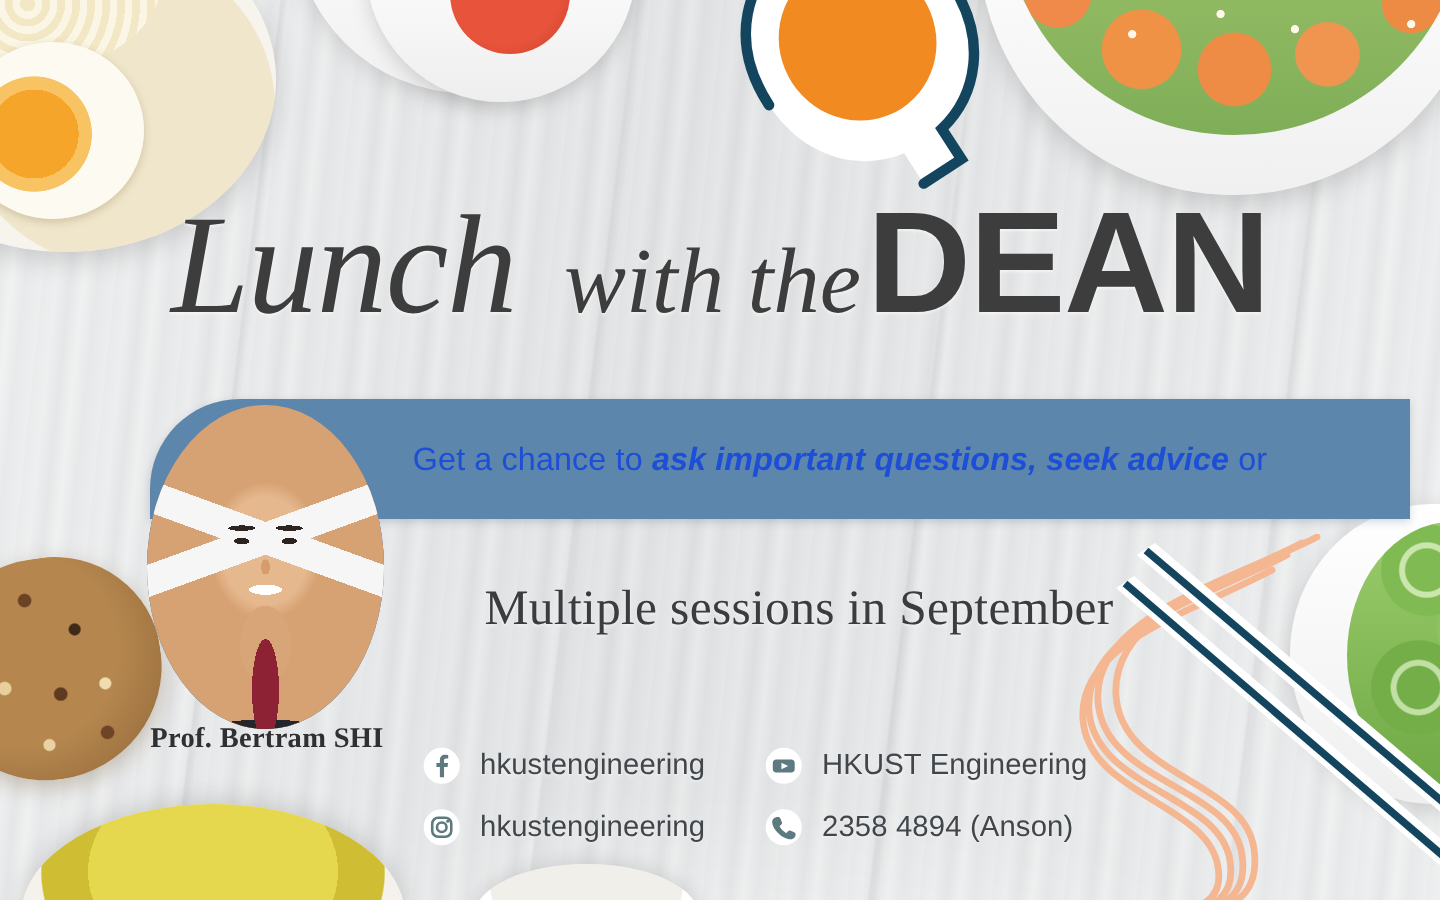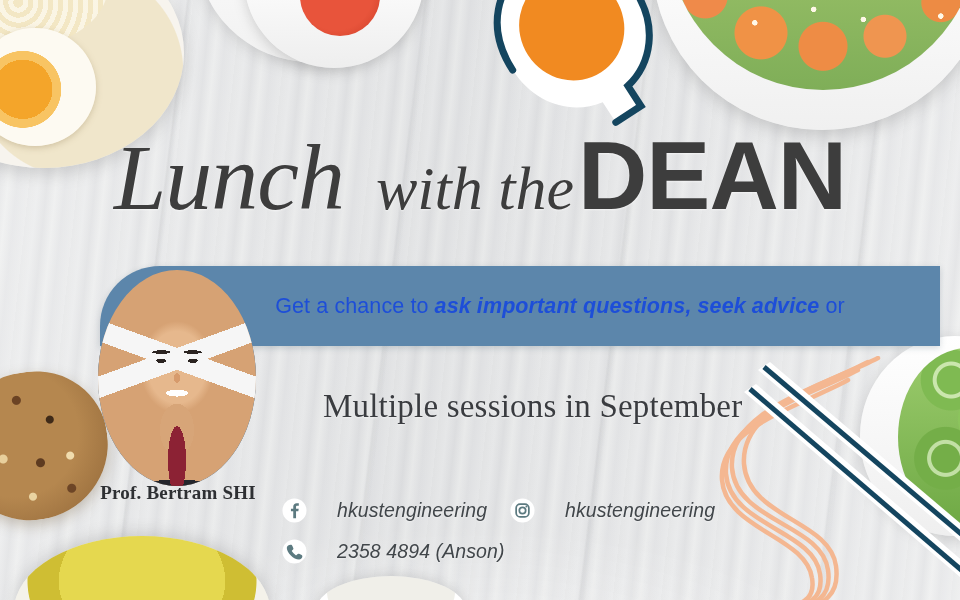--- a/index.html
+++ b/index.html
@@ -220,21 +220,21 @@
     font-size:33px;color:#3a3c40;letter-spacing:.2px;
     text-shadow:0 1px 2px rgba(255,255,255,.5);
     margin-left:39px;
   }
 
   
   #contacts{
     position:absolute;left:282px;top:498px;
     display:grid;grid-template-columns:228px auto;grid-row-gap:16px;
   }
-  .contact-item{display:flex;align-items:center;gap:30px;font-style:italic;}
+  .contact-item{display:flex;align-items:center;gap:13px;}
   .contact-label{
     font-size:19.5px;color:#41464a;letter-spacing:.1px;
     text-shadow:0 1px 2px rgba(255,255,255,.45);
   }
   .ic{width:25px;height:25px;flex:0 0 25px;display:block;}
 </style>
 </head>
 <body>
 
 <div id="poster">
@@ -317,20 +317,28 @@
 
     <div class="contact-item">
       <svg class="ic" viewBox="0 0 26 26">
         <circle cx="13" cy="13" r="12.5" fill="#ffffff"></circle>
         <path d="M14.6 21V13.9h2.4l.36-2.8H14.6V9.32c0-.81.23-1.36 1.39-1.36h1.48V5.46
                  A19.9 19.9 0 0 0 15.3 5.35c-2.14 0-3.6 1.31-3.6 3.71v2.04H9.3v2.8h2.4V21Z" fill="#5c7a80"></path>
       </svg>
       <span class="contact-label">hkustengineering</span>
     </div>
 
+    <div class="contact-item">
+      <svg class="ic" viewBox="0 0 26 26">
+        <circle cx="13" cy="13" r="12.5" fill="#ffffff"></circle>
+        <rect x="5.4" y="8.6" width="15.2" height="9.1" rx="2.6" fill="#5c7a80"></rect>
+        <polygon points="11.4,10.9 16.1,13.15 11.4,15.4" fill="#ffffff"></polygon>
+      </svg>
+      <span class="contact-label">HKUST Engineering</span>
+    </div>
 
     <div class="contact-item">
       <svg class="ic" viewBox="0 0 26 26">
         <circle cx="13" cy="13" r="12.5" fill="#ffffff"></circle>
         <rect x="6.4" y="6.4" width="13.2" height="13.2" rx="4.1" fill="none" stroke="#5c7a80" stroke-width="1.8"></rect>
         <circle cx="13" cy="13" r="3.3" fill="none" stroke="#5c7a80" stroke-width="1.8"></circle>
         <circle cx="17.1" cy="8.9" r="1.05" fill="#5c7a80"></circle>
       </svg>
       <span class="contact-label">hkustengineering</span>
     </div>

